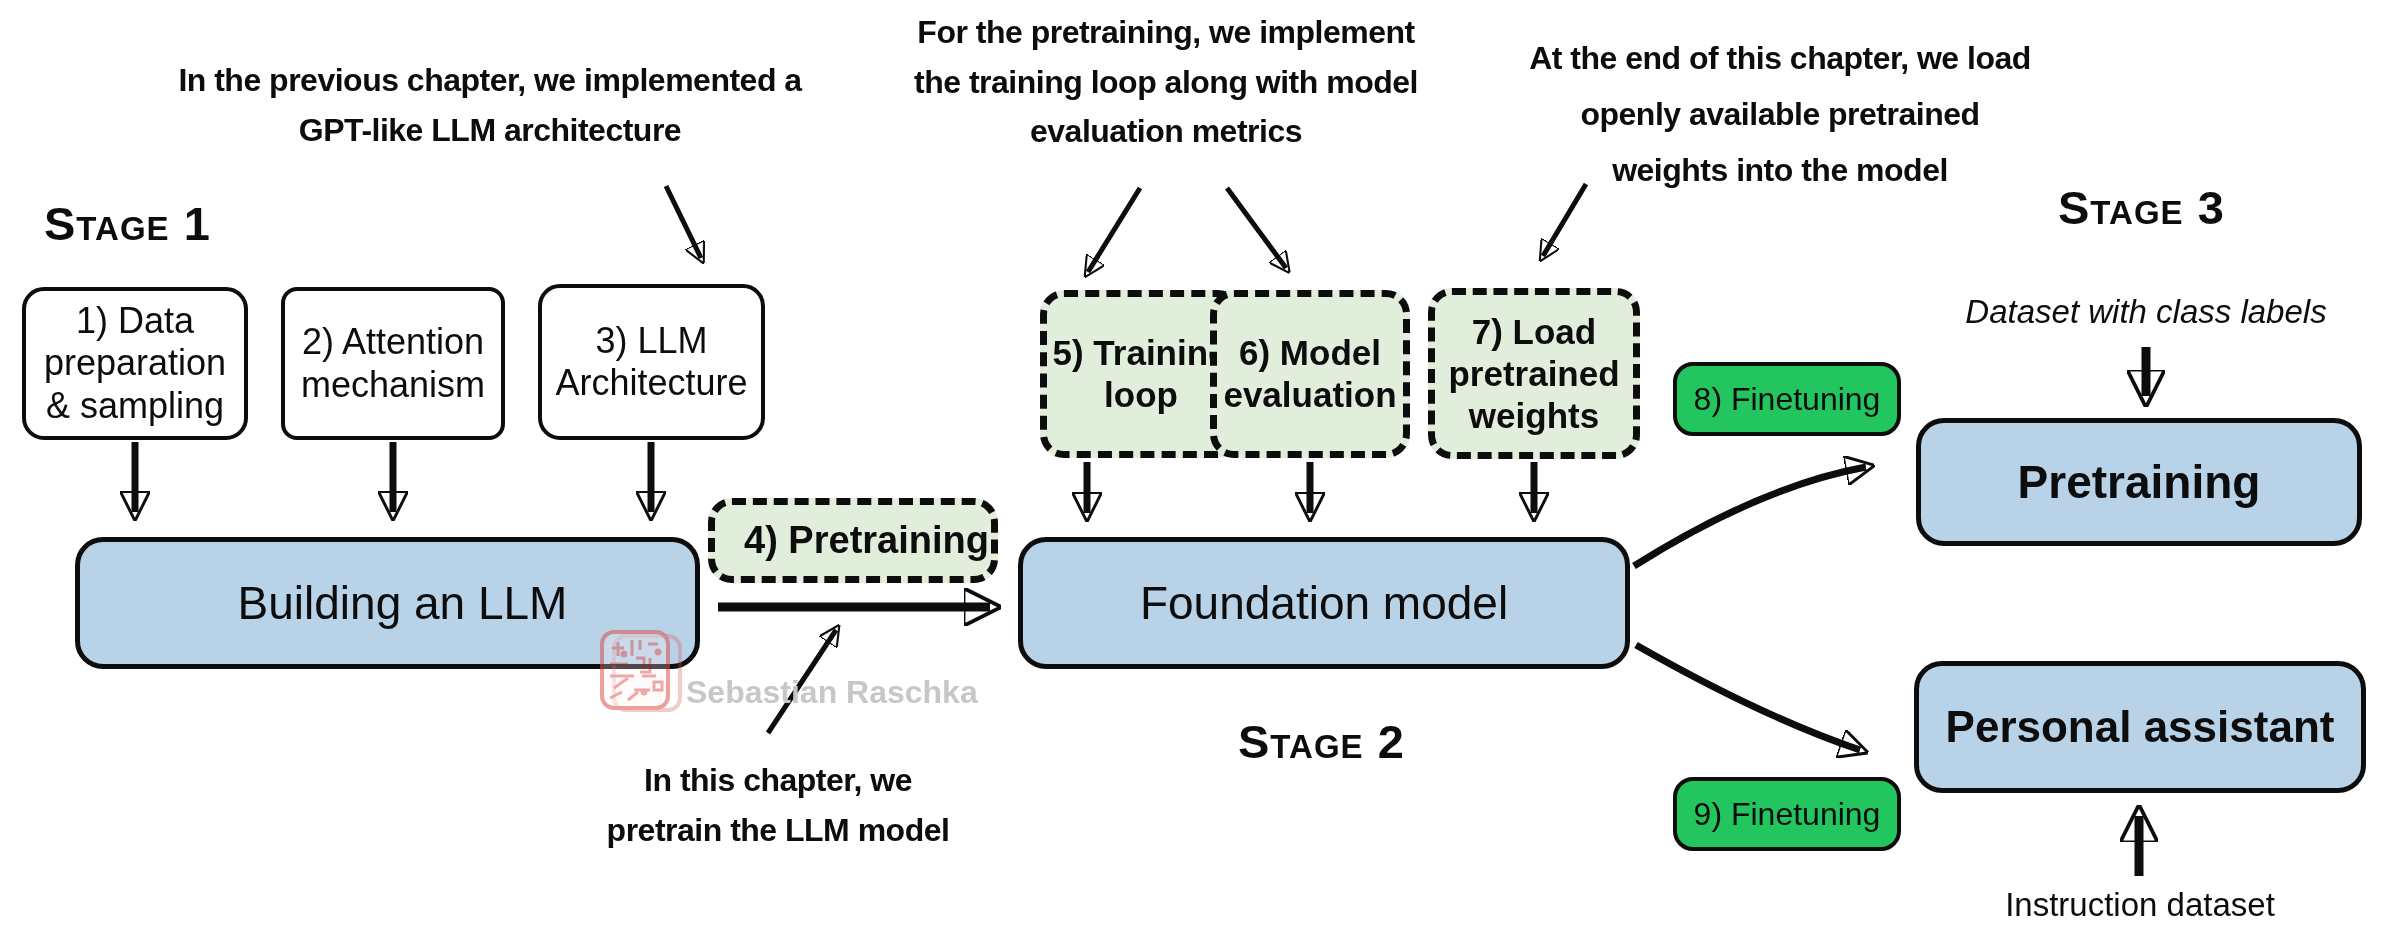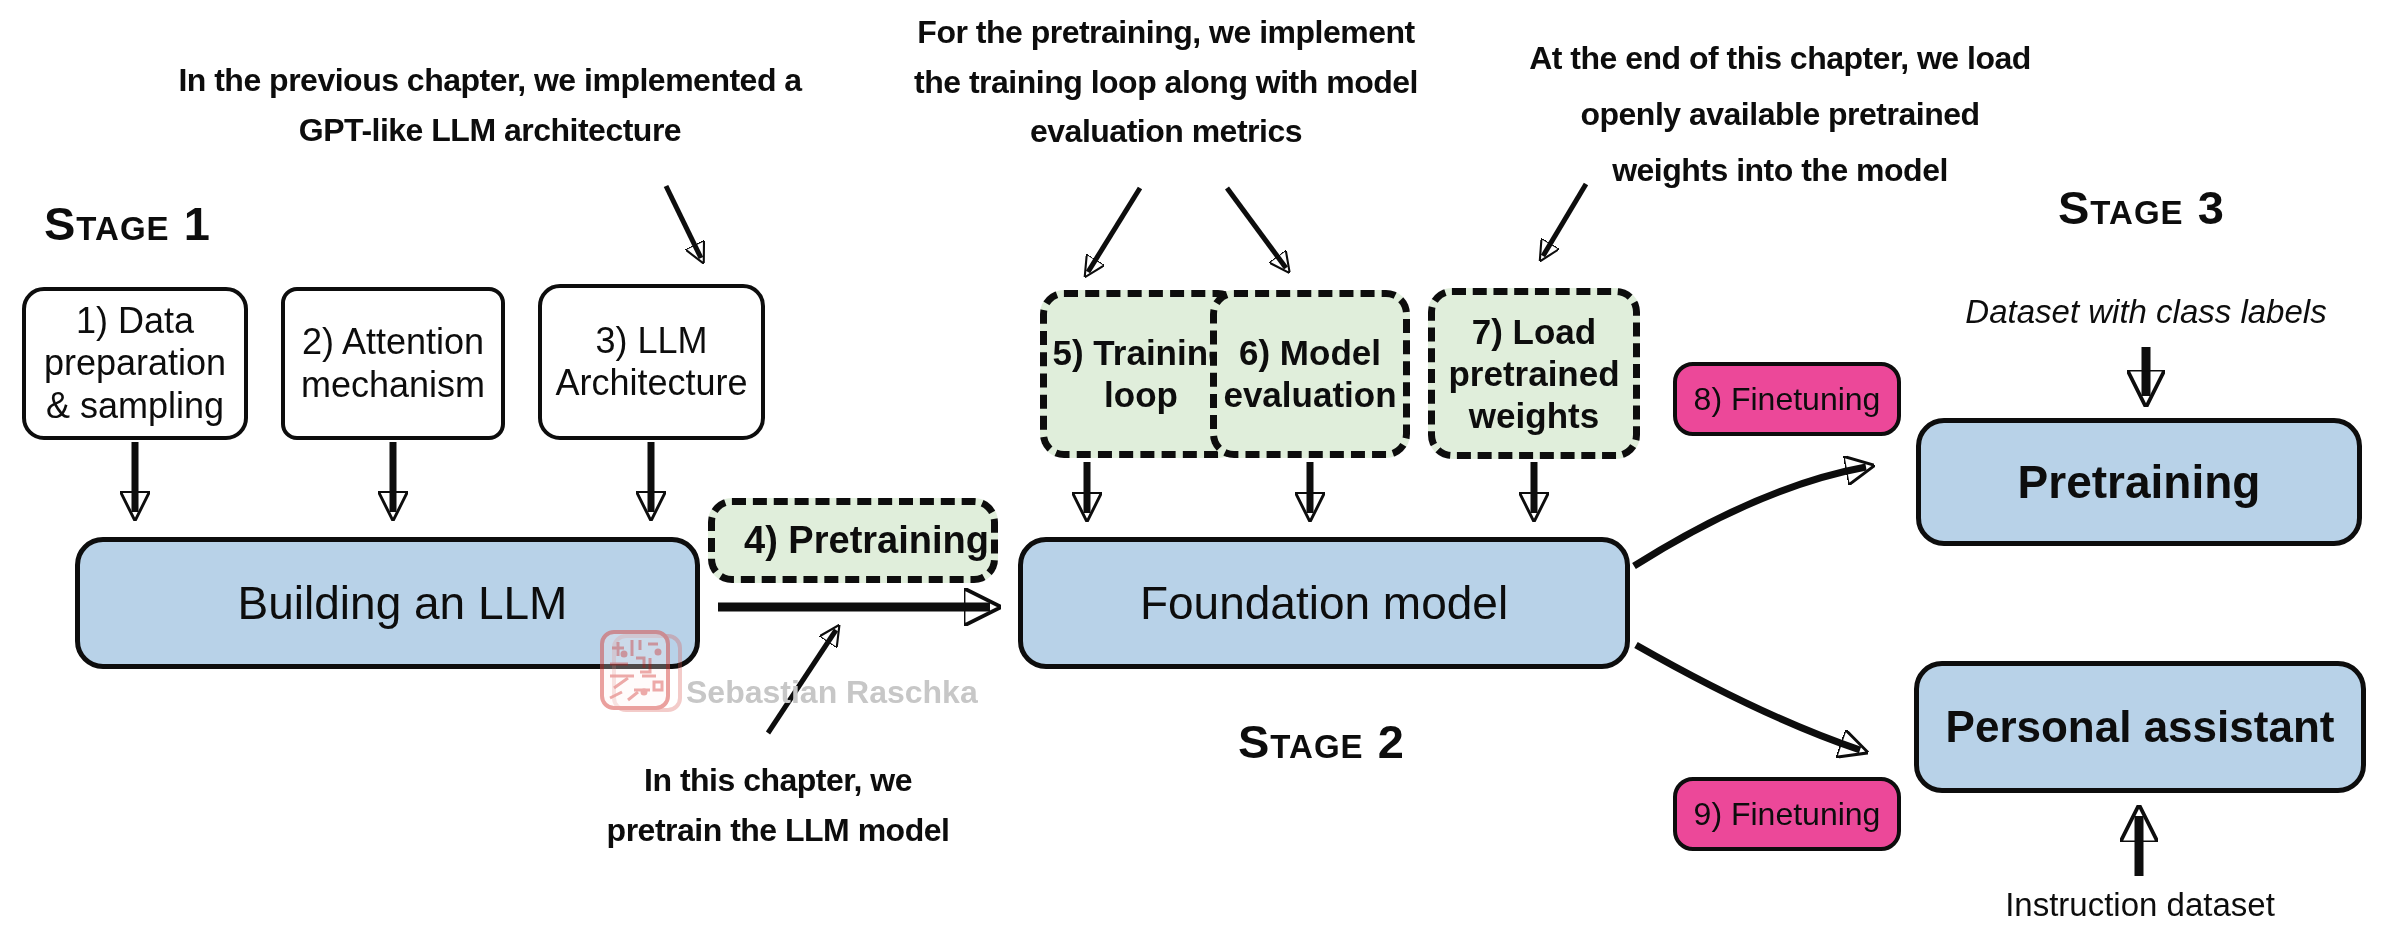--- a/index.html
+++ b/index.html
@@ -19,21 +19,21 @@
   .note{font-weight:700;font-size:32px;line-height:1.55;text-align:center;letter-spacing:-0.5px;}
   
   .stage{font-weight:700;font-size:47px;font-variant:small-caps;letter-spacing:1px;}
   
   .stepbox{
     background:#ffffff;border:4px solid var(--border);border-radius:22px;
     display:flex;flex-direction:column;align-items:center;justify-content:center;
     font-size:36px;line-height:1.18;text-align:center;box-sizing:border-box;
   }
   .pill{
-    background:#ec4899;border:4px solid var(--border);border-radius:20px;
+    background:#22c55e;border:4px solid var(--border);border-radius:20px;
     display:flex;align-items:center;justify-content:center;
     font-size:32px;box-sizing:border-box;
   }
   
   .greenbox{
     background:var(--box-green);border:7px dashed var(--border);border-radius:24px;
     display:flex;flex-direction:column;align-items:center;justify-content:center;
     font-weight:700;font-size:35px;line-height:1.2;text-align:center;box-sizing:border-box;
   }
   

